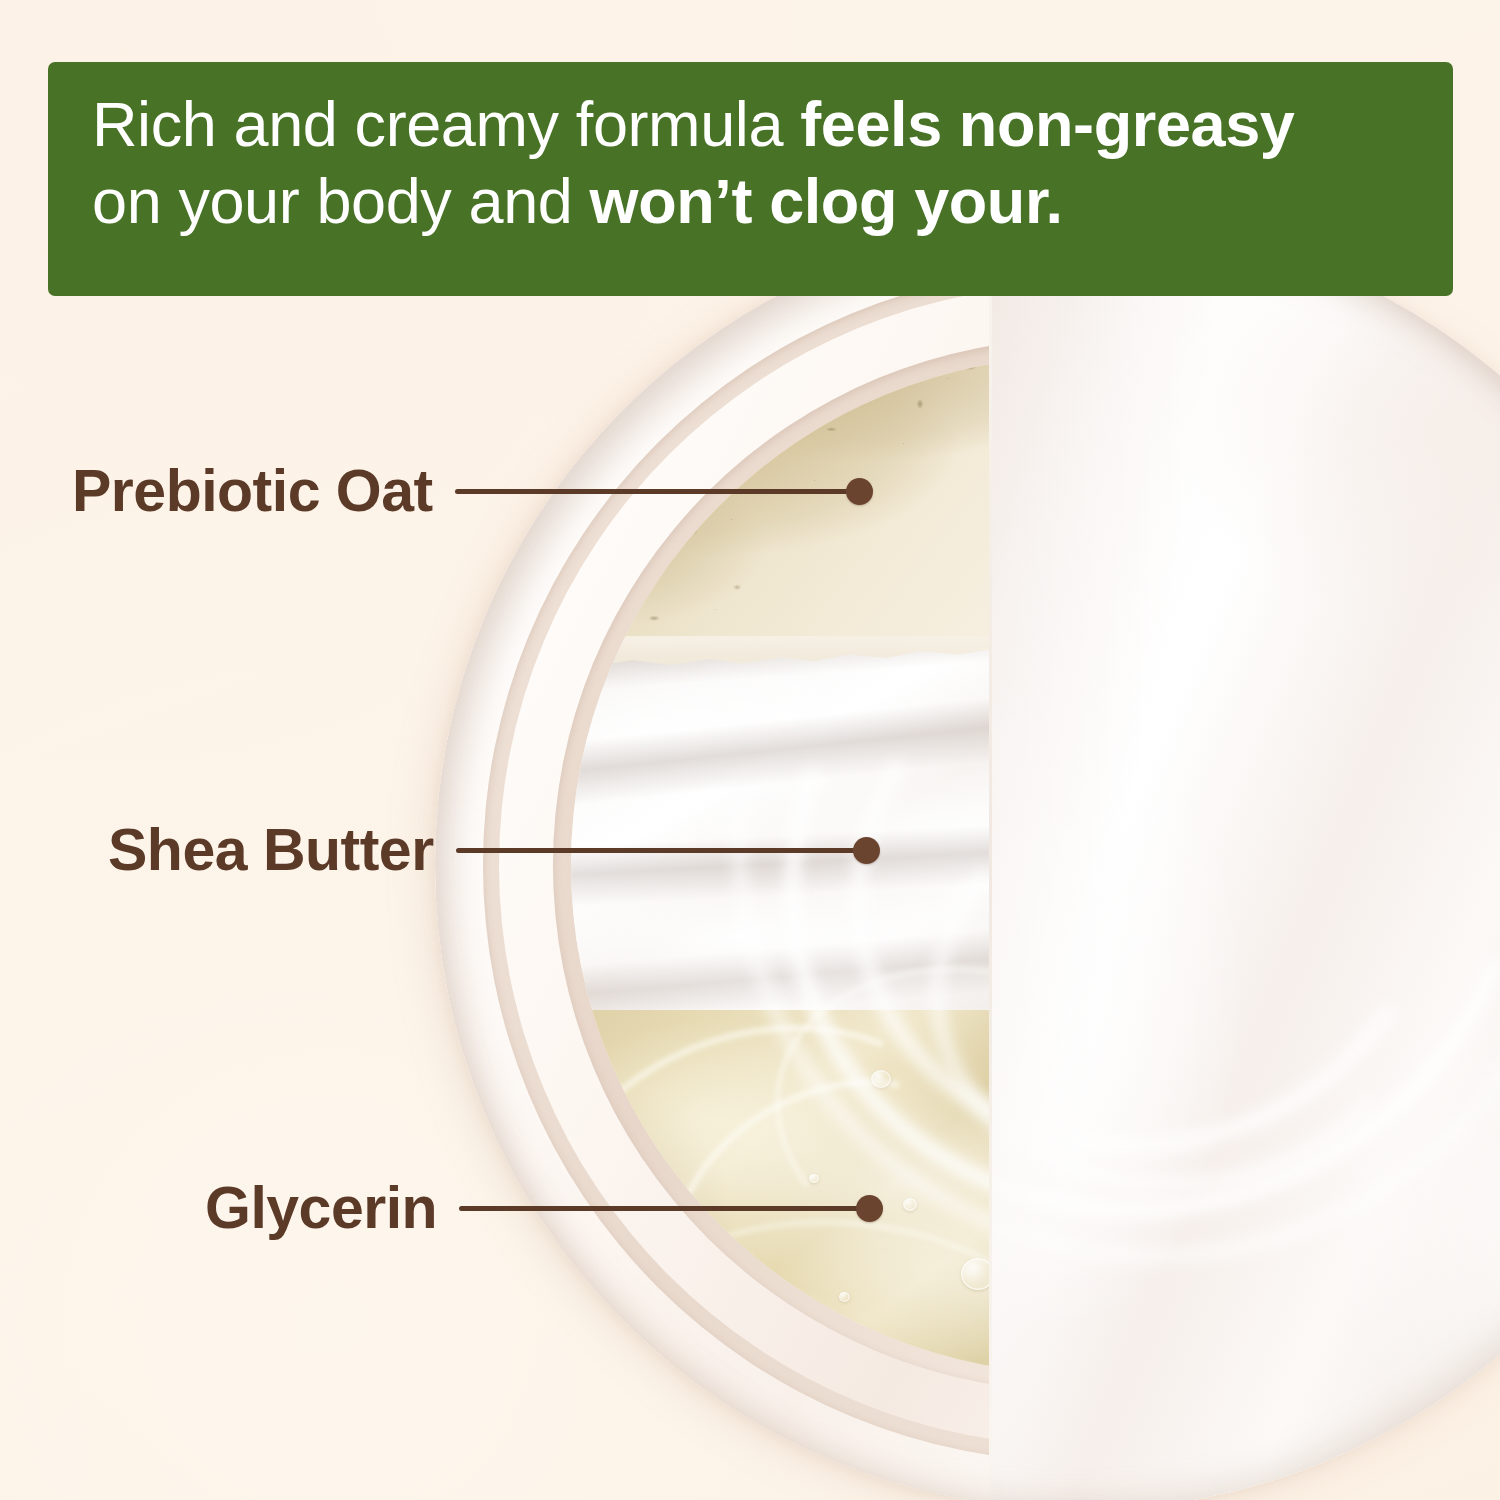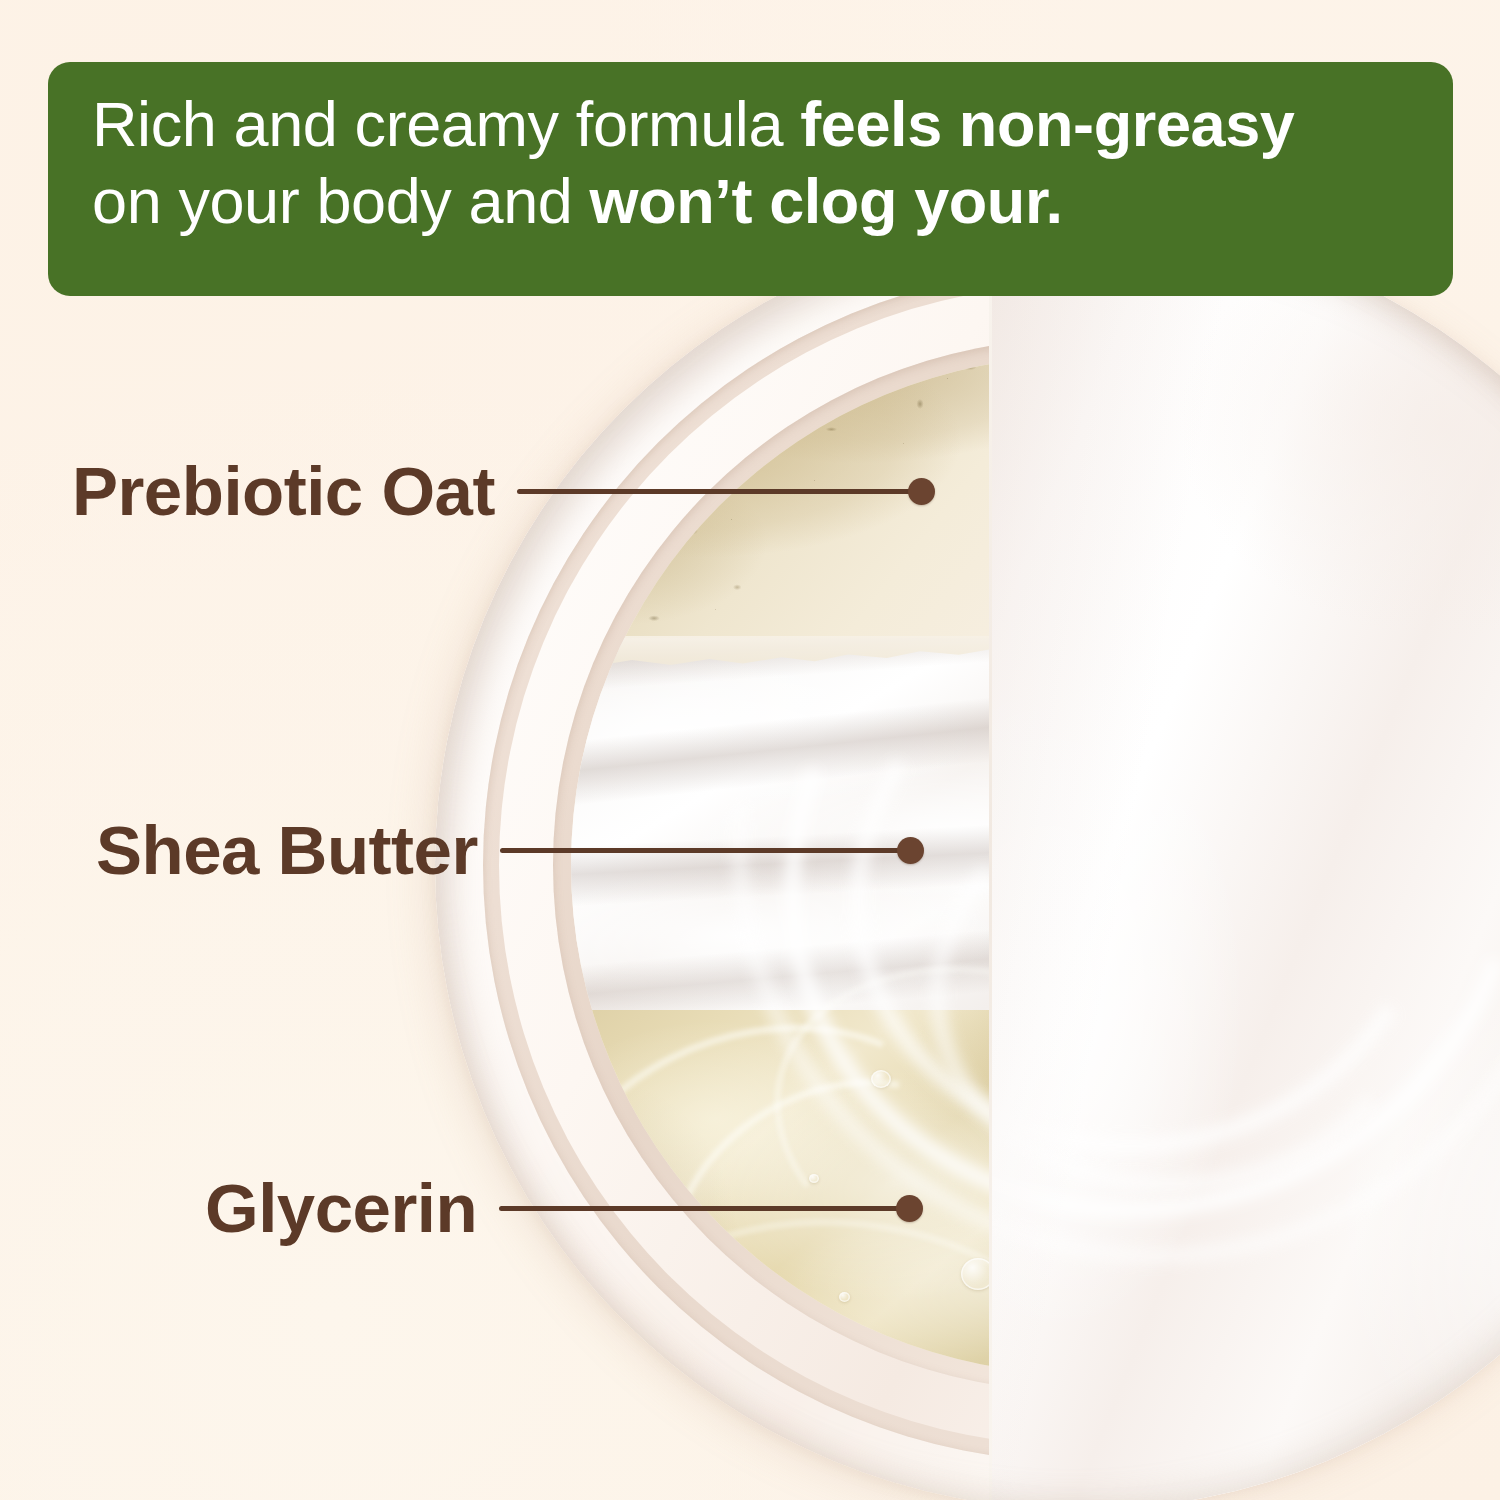--- a/index.html
+++ b/index.html
@@ -209,54 +209,54 @@
 
   
   .split-line{
     position:absolute;left:554px;top:0;width:3px;height:100%;
     background:linear-gradient(180deg,rgba(250,246,240,.9),rgba(238,228,218,.75),rgba(250,246,240,.9));
   }
 
   
   .banner{
     position:absolute;left:48px;top:62px;width:1405px;height:234px;
-    background:#487226;border-radius:22px;
+    background:#487226;border-radius:7px;
     box-sizing:border-box;
     padding:24px 40px 0 44px;
     display:flex;align-items:flex-start;
   }
   .banner-text{
     color:#ffffff;
     font-size:63px;line-height:1.23;
     letter-spacing:-.4px;
     font-weight:400;
     margin:0;
   }
   .banner-text b{font-weight:700;}
 
   
   .callout{position:absolute;display:flex;align-items:center;height:70px;}
   .callout .lbl{
     color:#5c3a28;
-    font-size:69px;font-weight:700;letter-spacing:-.5px;
+    font-size:59px;font-weight:700;letter-spacing:-.5px;
     white-space:nowrap;line-height:1;
   }
   .callout .leader{
     height:5px;background:#5c3a28;border-radius:3px;margin-left:22px;
   }
   .callout .tip{
     width:27px;height:27px;border-radius:50%;
     background:#6b4430;margin-left:-3px;flex:0 0 auto;
     box-shadow:0 1px 2px rgba(80,50,32,.28);
   }
 
   
   #callout-oat   {left:72px;  top:456px;}
   #callout-oat   .leader{width:394px;}
-  #callout-shea  {left:96px; top:815px;justify-content:center;}
+  #callout-shea  {left:108px; top:815px;justify-content:center;}
   #callout-shea  .leader{width:400px;}
   #callout-gly   {left:205px; top:1173px;}
   #callout-gly   .leader{width:400px;}
 </style>
 </head>
 <body>
 
 <div id="stage">
 
   <div class="bg-wash"></div>

